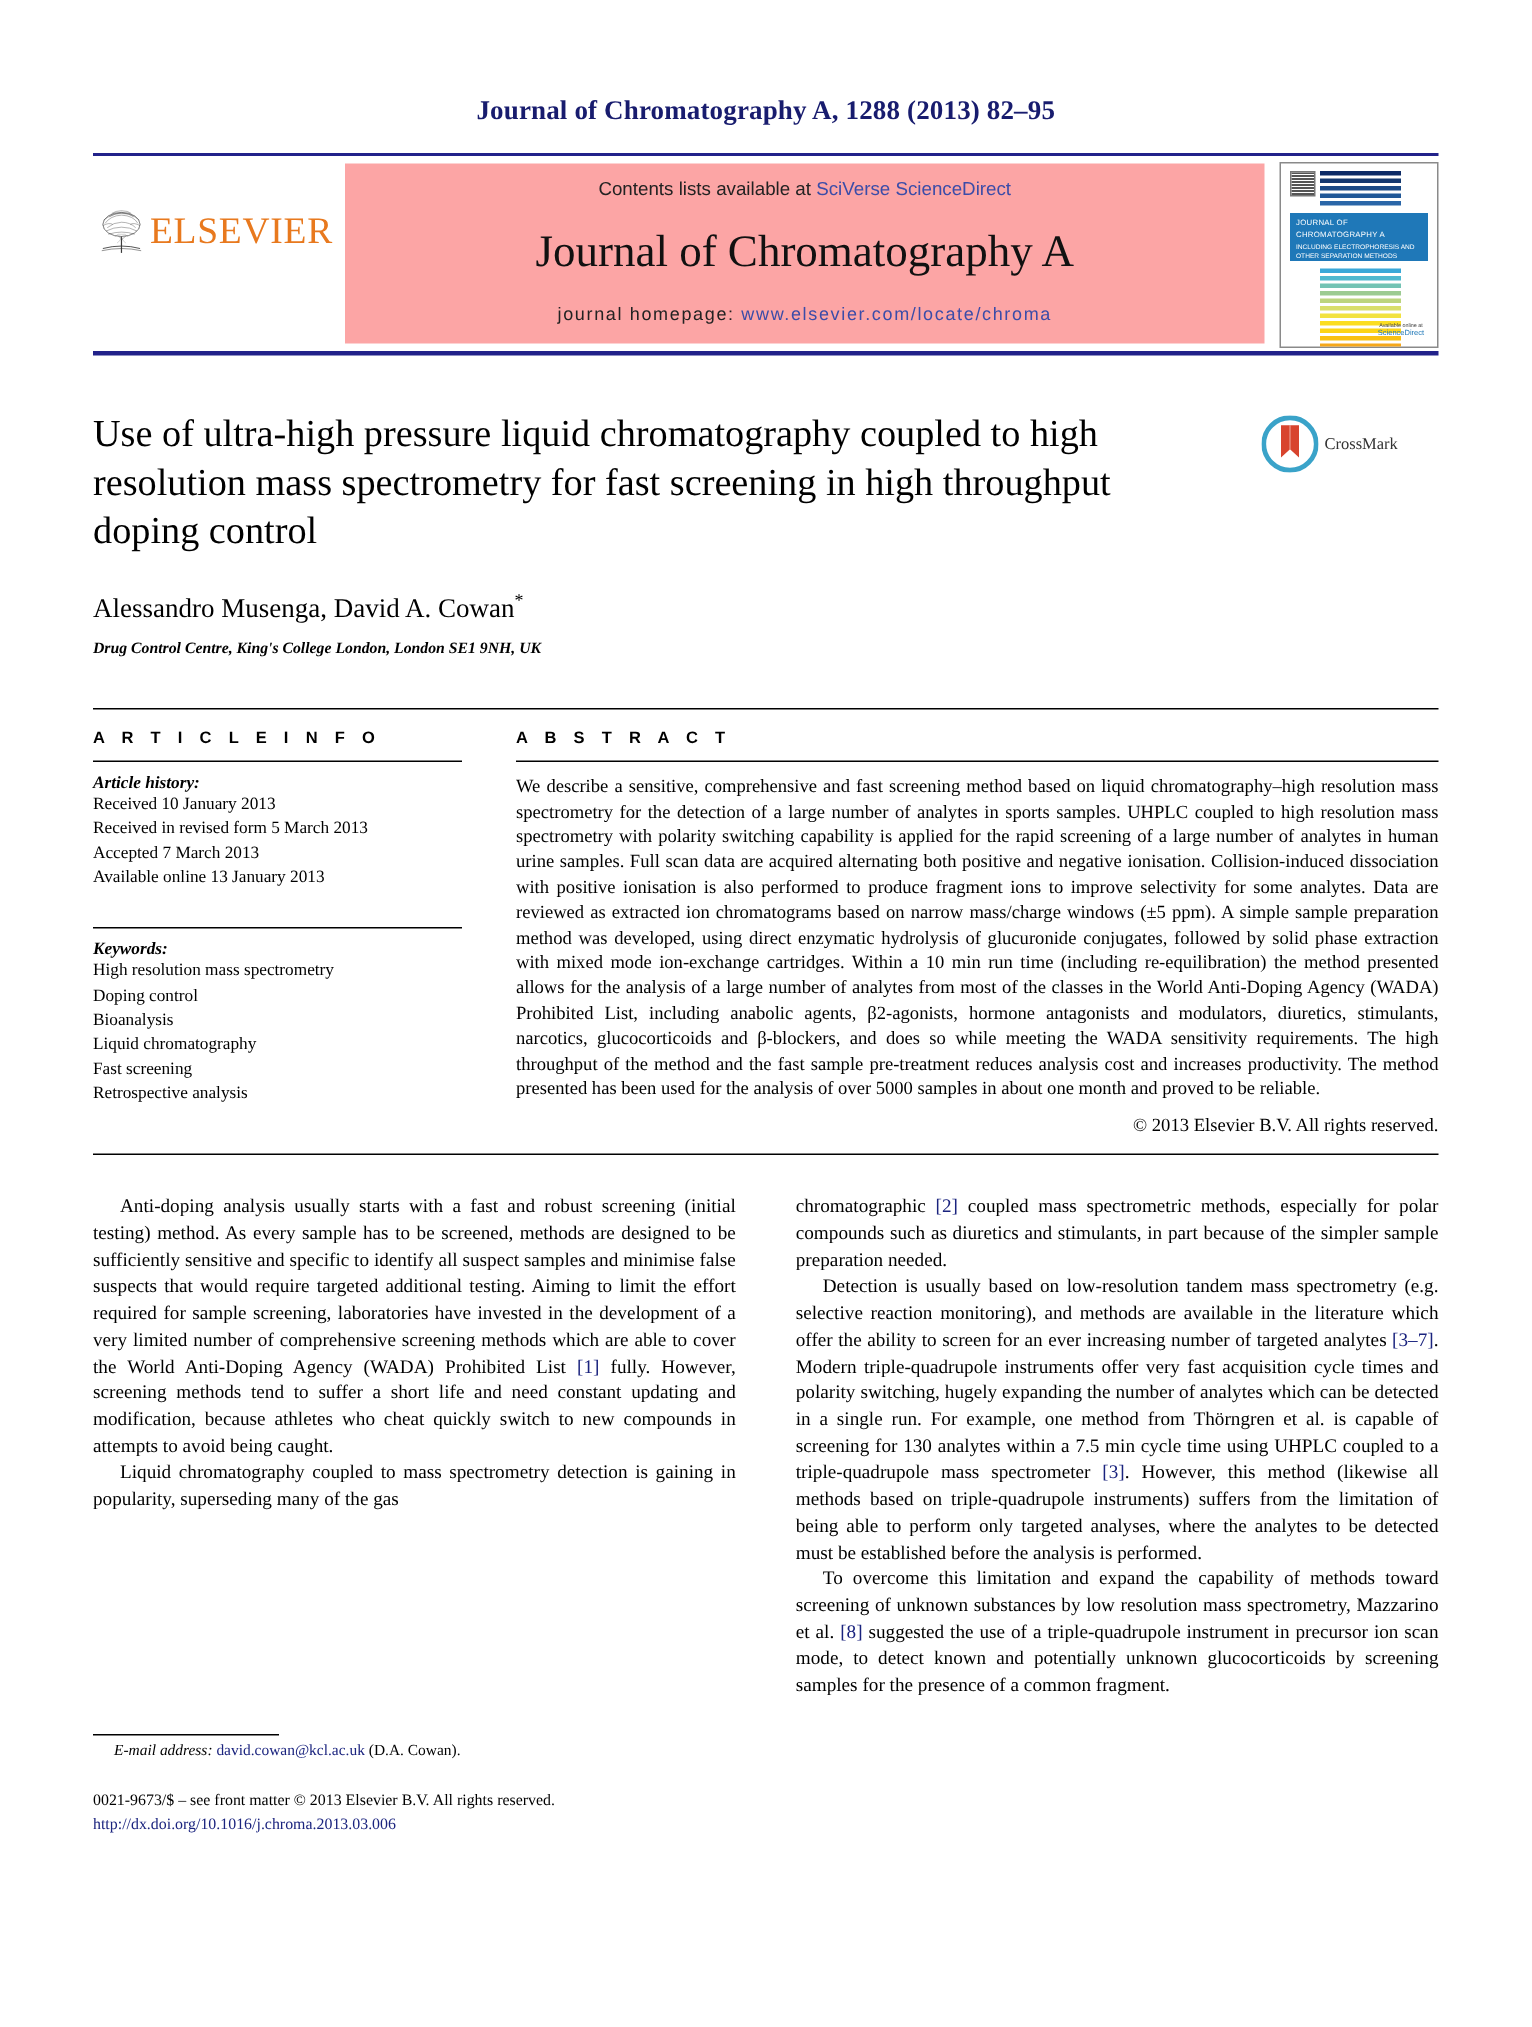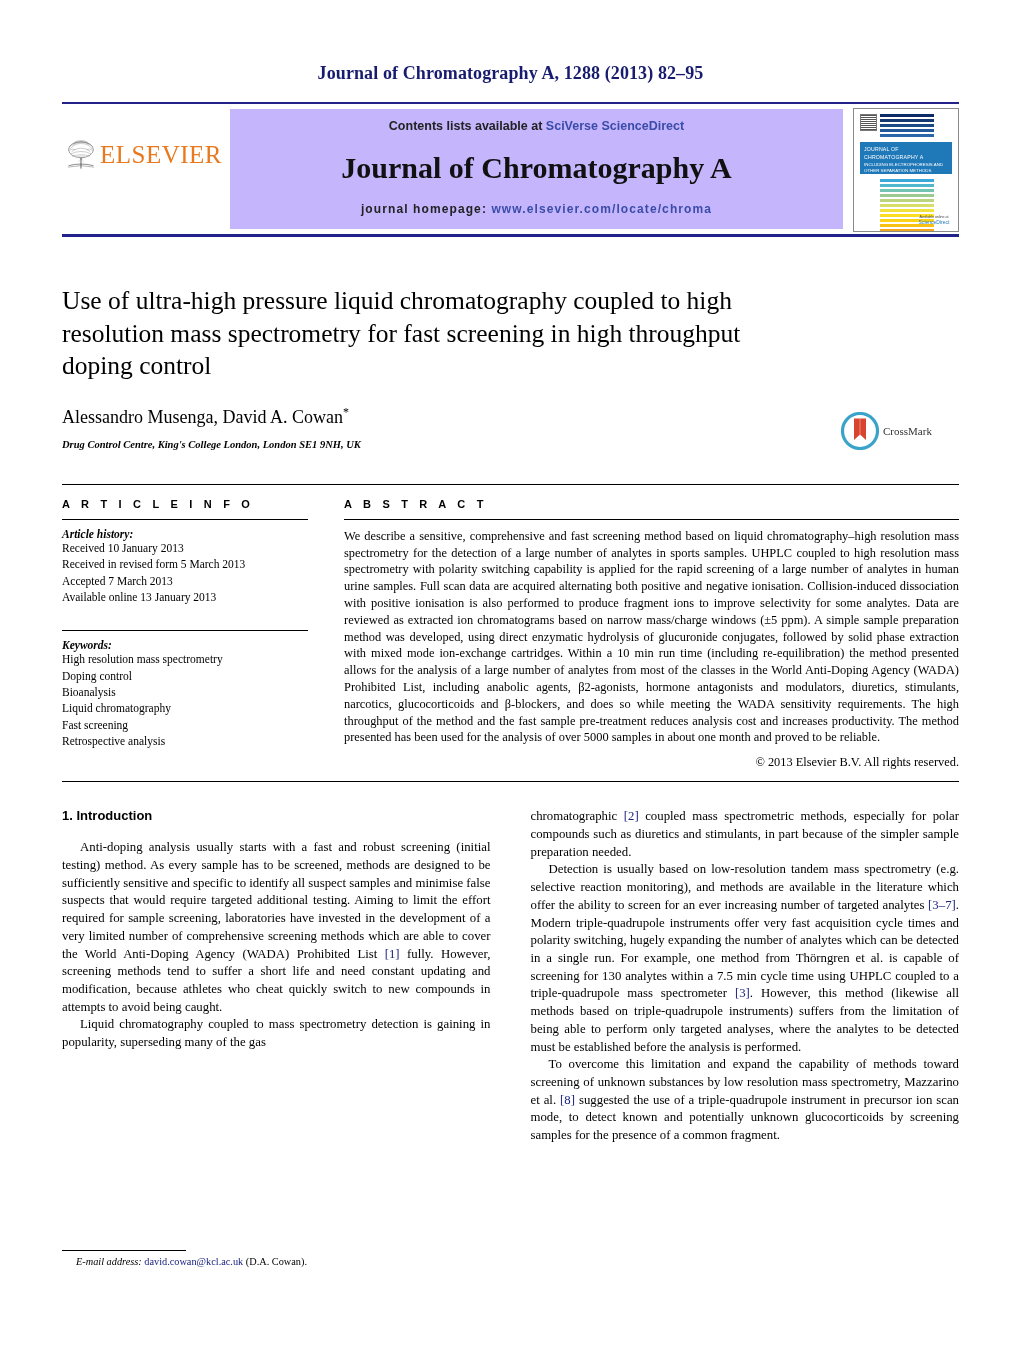--- a/index.html
+++ b/index.html
@@ -58,32 +58,31 @@
   .elsevier-word {
     font-family: "Liberation Serif", serif;
     font-size: 25px;
     letter-spacing: 0.5px;
     color: #E8791E;
     line-height: 1;
     margin-top: 1px;
   }
   .banner {
     flex: 1 1 auto;
-    background: #c4b5fd;
+    background: #fca5a5;
     height: 120px;
     margin-top: 5px;
     margin-left: 8px;
     margin-right: 10px;
     display: flex;
     flex-direction: column;
     align-items: center;
     justify-content: space-between;
     padding: 10px 0 13px 0;
     box-sizing: border-box;
-    font-weight: bold;
   }
   .banner-contents {
     font-family: "Liberation Sans", sans-serif;
     font-size: 12.5px;
     color: #222222;
   }
   .banner-contents .sd {
     color: #3B4CA8;
   }
   .banner-title {
@@ -148,23 +147,23 @@
   }
   .cover-thumb .cv-foot .em { color: #1F78B8; font-size: 5px; }
 
   .masthead-rule {
     border-top: 3px solid #22228A;
     margin-top: 2px;
   }
 
   
   .title-block {
-    margin-top: 48px;
-    display: flex;
-    align-items: flex-end;
+    margin-top: 36px;
+    display: flex;
+    align-items: flex-start;
   }
   .title-main { flex: 1 1 auto; padding-right: 16px; }
   h1.title {
     font-family: "Liberation Serif", serif;
     font-size: 25.5px;
     font-weight: normal;
     line-height: 1.28;
     margin: 0;
     color: #000;
     max-width: 700px;
@@ -442,31 +441,34 @@
       <div class="hr-thin"></div>
       <div class="abstract-body">We describe a sensitive, comprehensive and fast screening method based on liquid chromatography–high resolution mass spectrometry for the detection of a large number of analytes in sports samples. UHPLC coupled to high resolution mass spectrometry with polarity switching capability is applied for the rapid screening of a large number of analytes in human urine samples. Full scan data are acquired alternating both positive and negative ionisation. Collision-induced dissociation with positive ionisation is also performed to produce fragment ions to improve selectivity for some analytes. Data are reviewed as extracted ion chromatograms based on narrow mass/charge windows (±5 ppm). A simple sample preparation method was developed, using direct enzymatic hydrolysis of glucuronide conjugates, followed by solid phase extraction with mixed mode ion-exchange cartridges. Within a 10 min run time (including re-equilibration) the method presented allows for the analysis of a large number of analytes from most of the classes in the World Anti-Doping Agency (WADA) Prohibited List, including anabolic agents, β2-agonists, hormone antagonists and modulators, diuretics, stimulants, narcotics, glucocorticoids and β-blockers, and does so while meeting the WADA sensitivity requirements. The high throughput of the method and the fast sample pre-treatment reduces analysis cost and increases productivity. The method presented has been used for the analysis of over 5000 samples in about one month and proved to be reliable.</div>
       <div class="copyright">© 2013 Elsevier B.V. All rights reserved.</div>
     </div>
   </div>
   <div class="abs-rule-bottom"></div>
 
   <div class="body-cols">
 
     <div class="bcol" style="padding-bottom:215px;">
-      <h2 class="sec-title">1.  Introduction</h2>
       <p class="para"><span>Anti-doping analysis usually starts with a fast and robust screening (initial testing) method. As every sample has to be screened, methods are designed to be sufficiently sensitive and specific to identify all suspect samples and minimise false suspects that would require targeted additional testing. Aiming to limit the effort required for sample screening, laboratories have invested in the development of a very limited number of comprehensive screening methods which are able to cover the World Anti-Doping Agency (WADA) Prohibited List <span class="ref" style="color:#1a237e">[1]</span> fully. However, screening methods tend to suffer a short life and need constant updating and modification, because athletes who cheat quickly switch to new compounds in attempts to avoid being caught.</span></p>
       <p class="para"><span>Liquid chromatography coupled to mass spectrometry detection is gaining in popularity, superseding many of the gas</span></p>
 
       <div class="footnote-zone">
         <div class="fn-rule"></div>
         <div class="fn-email">
           <i>E-mail address:</i>
           <a class="lnk" href="#">david.cowan@kcl.ac.uk</a>
           <span>(D.A. Cowan).</span>
         </div>
+        <div class="issn-block">
+          <div>0021-9673/$ – see front matter © 2013 Elsevier B.V. All rights reserved.</div>
+          <a class="doi lnk" href="#">http://dx.doi.org/10.1016/j.chroma.2013.03.006</a>
+        </div>
       </div>
     </div>
 
     <div class="bcol">
       <p class="para" style="text-indent:0;"><span>chromatographic <span class="ref" style="color:#1a237e">[2]</span> coupled mass spectrometric methods, especially for polar compounds such as diuretics and stimulants, in part because of the simpler sample preparation needed.</span></p>
       <p class="para"><span>Detection is usually based on low-resolution tandem mass spectrometry (e.g. selective reaction monitoring), and methods are available in the literature which offer the ability to screen for an ever increasing number of targeted analytes <span class="ref" style="color:#1a237e">[3–7]</span>. Modern triple-quadrupole instruments offer very fast acquisition cycle times and polarity switching, hugely expanding the number of analytes which can be detected in a single run. For example, one method from Thörngren et al. is capable of screening for 130 analytes within a 7.5 min cycle time using UHPLC coupled to a triple-quadrupole mass spectrometer <span class="ref" style="color:#1a237e">[3]</span>. However, this method (likewise all methods based on triple-quadrupole instruments) suffers from the limitation of being able to perform only targeted analyses, where the analytes to be detected must be established before the analysis is performed.</span></p>
       <p class="para"><span>To overcome this limitation and expand the capability of methods toward screening of unknown substances by low resolution mass spectrometry, Mazzarino et al. <span class="ref" style="color:#1a237e">[8]</span> suggested the use of a triple-quadrupole instrument in precursor ion scan mode, to detect known and potentially unknown glucocorticoids by screening samples for the presence of a common fragment.</span></p>
     </div>
   </div>
 

